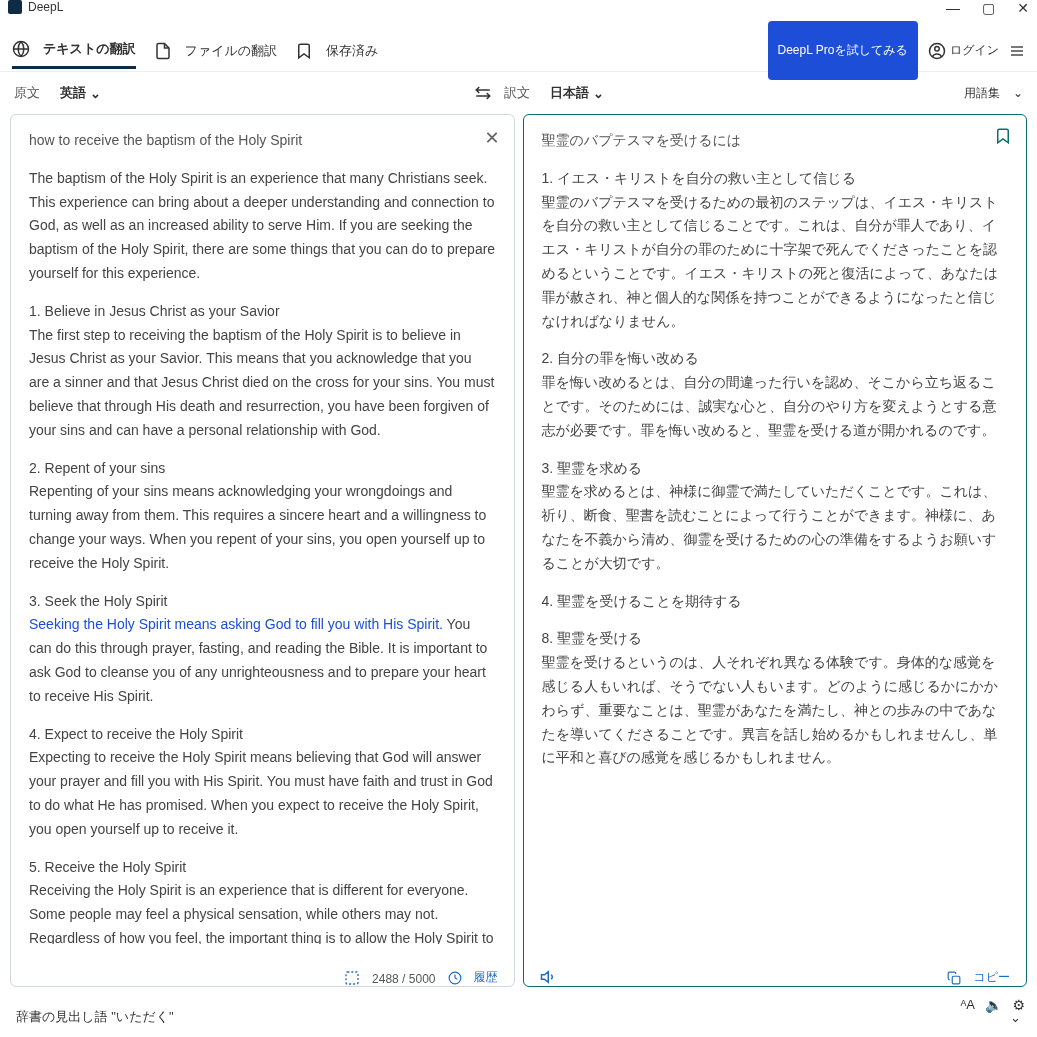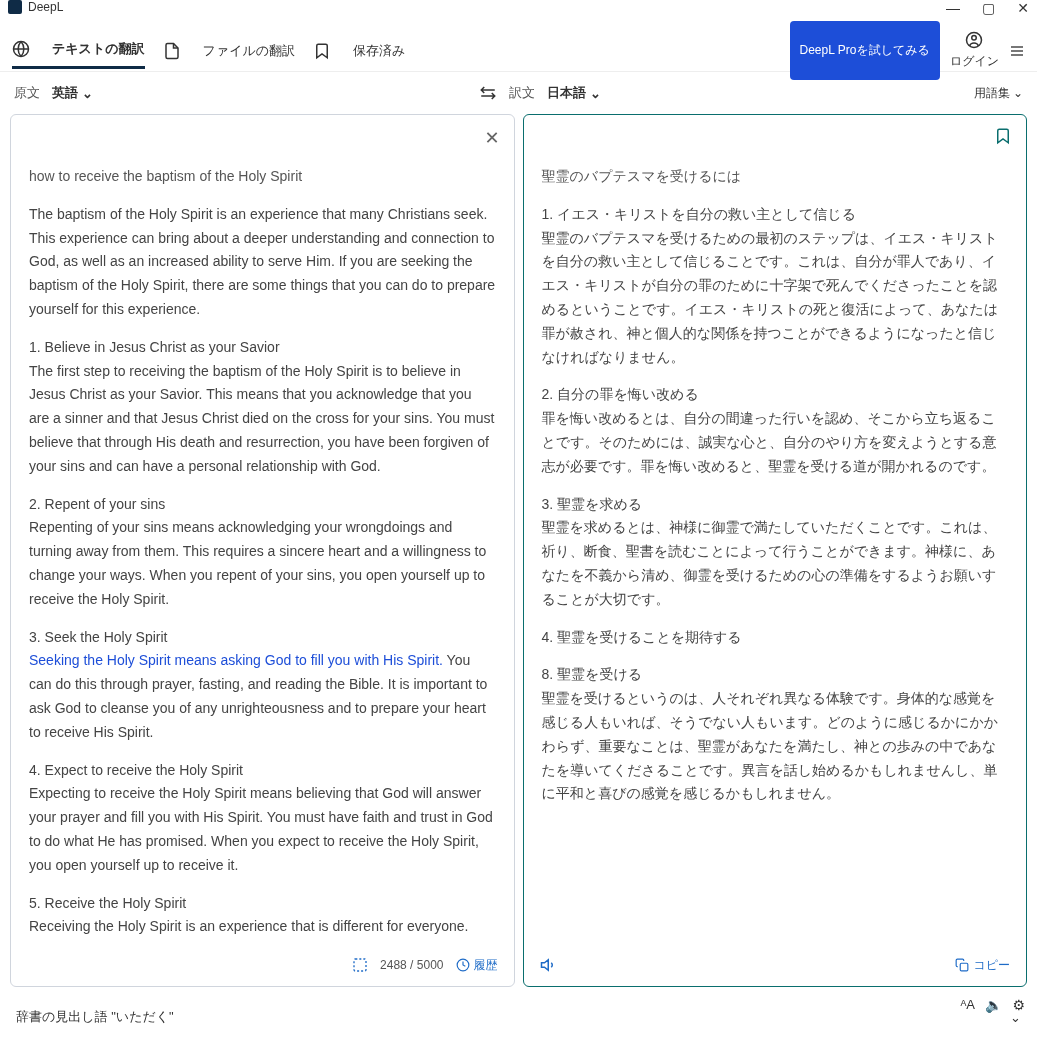--- a/index.html
+++ b/index.html
@@ -1,45 +1,45 @@
 <!DOCTYPE html>
 <html><head>
 <meta charset="utf-8">
 <style>
 * { margin: 0; padding: 0; box-sizing: border-box; font-family: -apple-system, "Segoe UI", sans-serif; }
 body { width: 1037px; height: 1037px; background: #fff; color: #333; overflow: hidden; display: flex; flex-direction: column; }
 .titlebar { height: 30px; display: flex; align-items: flex-start; padding: 0 8px; font-size: 12px; }
 .titlebar .logo { width: 14px; height: 14px; background: #0f2b46; border-radius: 2px; margin-right: 6px; }
 .titlebar .win-controls { margin-left: auto; display: flex; gap: 22px; font-size: 14px; }
 .toolbar { height: 42px; display: flex; align-items: center; padding: 0 12px; border-bottom: 1px solid #eee; gap: 18px; }
-.tool-item { display: flex; align-items: flex-end; gap: 22px; font-size: 13px; cursor: pointer; padding: 8px 0; }
+.tool-item { display: flex; align-items: flex-end; gap: 13px; font-size: 13px; cursor: pointer; padding: 8px 0; }
 .tool-item.active { border-bottom: 3px solid #0f2b46; font-weight: 600; }
 .tool-item svg { width: 18px; height: 18px; }
 .toolbar .right { margin-left: auto; display: flex; align-items: center; gap: 10px; }
 .pro-btn { background: #1d4ed8; color: #fff; padding: 21px 10px; border-radius: 4px; font-size: 12px; border: none; cursor: pointer; }
-.login { display: flex; align-items: center; gap: 4px; font-size: 12px; cursor: pointer; flex-direction: column; }
+.login { display: flex; align-items: center; gap: 4px; font-size: 12px; cursor: pointer; }
 .lang-bar { height: 42px; display: flex; align-items: center; padding: 0 14px; font-size: 13px; }
-.lang-side { flex: 1; display: flex; align-items: center; gap: 12px; }
+.lang-side { flex: 1; display: flex; align-items: center; gap: 20px; }
 .lang-label { color: #555; }
 .lang-select { display: flex; align-items: center; gap: 4px; font-weight: 600; cursor: pointer; }
 .swap-icon { margin-right: 12px; cursor: pointer; }
-.glossary { font-size: 12px; cursor: pointer; display: flex; align-items: center; gap: 3px; }
+.glossary { font-size: 12px; cursor: pointer; display: flex; align-items: center; gap: 13px; }
 .main { flex: 1; display: flex; padding: 0 10px 10px; gap: 8px; min-height: 0; }
 .pane { flex: 1; border: 1px solid #d0d5dd; border-radius: 6px; display: flex; flex-direction: column; position: relative; min-height: 0; }
 .pane.target { border-color: #0a6e6e; }
 .pane-body { flex: 1; padding: 14px 18px; font-size: 14px; line-height: 1.7; overflow-y: auto; color: #444; }
 .pane-body p { margin-bottom: 14px; }
-.first-line { font-size: 14px; color: #555; margin-top: 36px; }
+.first-line { font-size: 14px; color: #555; }
 .highlight { color: #1d4ed8; }
 .close-x { position: absolute; top: 12px; right: 14px; font-size: 18px; color: #666; cursor: pointer; }
 .bookmark { position: absolute; top: 12px; right: 14px; cursor: pointer; color: #0a6e6e; }
-.pane-footer { height: 42px; display: flex; align-items: center; padding: 0 16px; gap: 12px; font-size: 12px; color: #1e6bc7; }
+.pane-footer { height: 42px; display: flex; align-items: flex-end; padding: 0 16px; gap: 12px; font-size: 12px; color: #1e6bc7; }
 .pane-footer .spacer { flex: 1; }
 .char-count { color: #555; }
-.footer-item { display: flex; align-items: center; gap: 4px; cursor: pointer; }
+.footer-item { display: flex; align-items: center; gap: 12px; cursor: pointer; }
 .dict-bar { height: 40px; display: flex; align-items: center; padding: 0 16px; font-size: 13px; }
 .dict-bar .expand { margin-left: auto; cursor: pointer; }
 .bottom-icons { position: absolute; bottom: 24px; right: 12px; display: flex; gap: 10px; font-size: 14px; }
 .icon-btn { cursor: pointer; }
 svg { display: block; }
 </style>
 </head>
 <body>
 
 <div class="titlebar">

